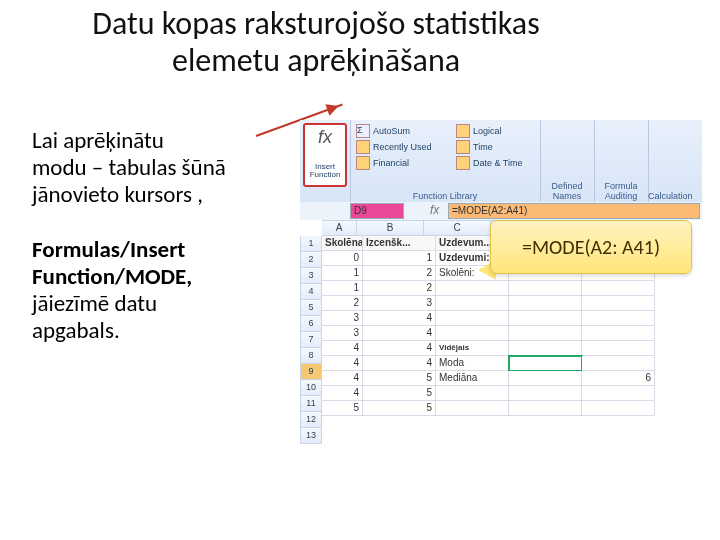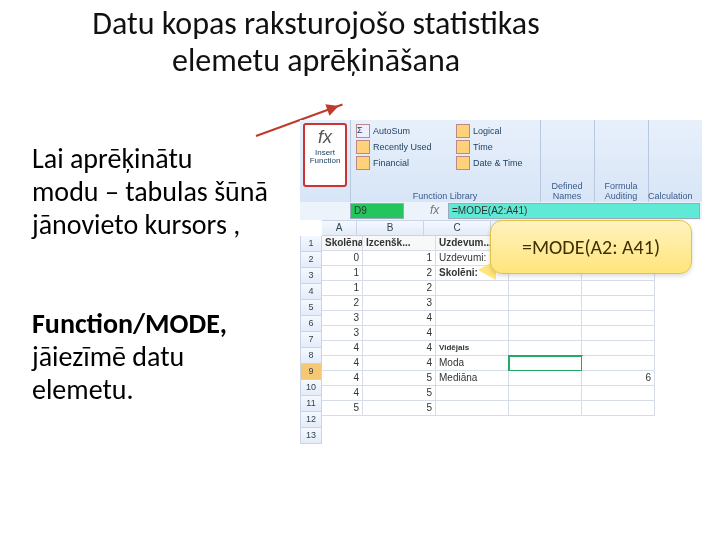--- a/index.html
+++ b/index.html
@@ -1,75 +1,75 @@
 <!DOCTYPE html>
 <html><head>
 <meta charset="utf-8">
 <style>
   html,body{margin:0;padding:0;width:720px;height:540px;background:#fff;font-family:"Calibri","Segoe UI",Arial,sans-serif;color:#000;overflow:hidden}
   .slide{position:relative;width:720px;height:540px}
   .title{position:absolute;top:6px;left:0;width:632px;text-align:center;font-size:32px;line-height:1.15;color:#111}
-  .body-text{position:absolute;top:142px;left:32px;width:265px;font-size:28px;line-height:1.18}
+  .body-text{position:absolute;top:127px;left:32px;width:265px;font-size:23px;line-height:1.18}
   .body-text b{font-weight:700}
 
   
   .shot{position:absolute;top:120px;left:300px;width:402px;height:330px;background:#fff;font-family:"Segoe UI",Tahoma,sans-serif;font-size:10px;color:#333}
   .ribbon{position:absolute;top:0;left:0;right:0;height:82px;background:linear-gradient(#e8f0fb,#d7e5f7);border-bottom:1px solid #9ab;}
   .rgroup{position:absolute;top:0;bottom:0;border-right:1px solid #b7c8e0}
   .rgroup .lbl{position:absolute;bottom:1px;left:0;right:0;text-align:center;font-size:9px;color:#3a5a8a}
   .fx-btn{position:absolute;top:3px;left:3px;width:40px;height:60px;border:2px solid #c33;border-radius:3px;background:#fff;text-align:center;cursor:pointer}
   .fx-btn .fx{font-size:18px;font-style:italic;color:#555;margin-top:2px}
-  .fx-btn .tx{font-size:8px;color:#246;margin-top:1px;line-height:1}
+  .fx-btn .tx{font-size:8px;color:#246;margin-top:15px;line-height:1}
   .rbtn{display:flex;align-items:center;gap:3px;font-size:9px;color:#246;padding:1px 2px;white-space:nowrap}
   .ic{width:12px;height:12px;background:#ffd27a;border:1px solid #b88;display:inline-block}
   .col-stack{position:absolute;top:3px}
 
   .fbar{position:absolute;top:82px;left:0;right:0;height:18px;background:#edf3fb;border-bottom:1px solid #bcd}
-  .namebox{position:absolute;left:50px;top:1px;width:46px;height:14px;border:1px solid #9ab;background:#22c55e;font-size:10px;padding:0 3px;line-height:14px}
+  .namebox{position:absolute;left:50px;top:1px;width:46px;height:14px;border:1px solid #9ab;background:#ec4899;font-size:10px;padding:0 3px;line-height:14px}
   .fxlab{position:absolute;left:130px;top:1px;font-style:italic;color:#777;font-size:12px}
-  .fxval{position:absolute;left:148px;top:1px;right:2px;height:14px;border:1px solid #9ab;background:#5eead4;font-size:10px;padding:0 3px;line-height:14px}
+  .fxval{position:absolute;left:148px;top:1px;right:2px;height:14px;border:1px solid #9ab;background:#fdba74;font-size:10px;padding:0 3px;line-height:14px}
 
   .grid{position:absolute;top:100px;left:0;right:0;bottom:0;background:#fff}
   .colhdrs{position:absolute;top:0;left:22px;right:0;height:16px;display:flex}
   .colhdrs div{flex:0 0 66px;border:1px solid #c9d4e6;border-left:none;background:linear-gradient(#f4f8ff,#e4ecf9);text-align:center;font-size:10px;line-height:14px;color:#345}
   .colhdrs div:first-child{flex:0 0 34px}
   .rowhdrs{position:absolute;top:16px;left:0;width:22px}
   .rowhdrs div{height:15px;border:1px solid #c9d4e6;border-top:none;background:linear-gradient(#f4f8ff,#e4ecf9);text-align:center;font-size:9px;line-height:14px;color:#345}
   .rowhdrs .sel{background:#f7c873}
   .cells{position:absolute;top:16px;left:22px;right:0;bottom:0}
   .crow{height:15px;display:flex}
   .cell{flex:0 0 66px;border-right:1px solid #d6dde9;border-bottom:1px solid #d6dde9;font-size:10px;line-height:14px;padding:0 3px;text-align:right;background:#fff;overflow:hidden}
   .cell.l{text-align:left}
   .cellA{flex:0 0 34px}
   .headrow .cell{background:#f8f8f8;font-weight:600}
 
-  .callout{position:absolute;top:220px;left:490px;width:200px;height:52px;border-radius:12px;background:linear-gradient(#fff3c0,#ffe57a);border:1px solid #e0c24a;box-shadow:0 2px 4px rgba(0,0,0,.15);display:flex;align-items:center;justify-content:center;color:#403000;font-family:"Calibri",sans-serif}
+  .callout{position:absolute;top:220px;left:490px;width:200px;height:52px;border-radius:7px;background:linear-gradient(#fff3c0,#ffe57a);border:1px solid #e0c24a;box-shadow:0 2px 4px rgba(0,0,0,.15);display:flex;align-items:center;justify-content:center;color:#403000;font-family:"Calibri",sans-serif}
   .callout-tail{position:absolute;top:260px;left:478px;width:0;height:0;border-top:10px solid transparent;border-bottom:10px solid transparent;border-right:18px solid #ffe57a}
   .callout span{font-size:20px}
 
   .arrow{position:absolute;top:135px;left:256px;width:92px;height:2px;background:#c0392b;transform:rotate(-20deg);transform-origin:left center}
   .arrow::after{content:"";position:absolute;right:-2px;top:-5px;border:6px solid transparent;border-left:12px solid #c0392b}
 </style>
 </head>
 <body>
 
 <div class="slide">
   <div class="title">
     <span>Datu kopas raksturojošo statistikas</span><br><span>elemetu aprēķināšana</span>
   </div>
 
   <div class="body-text">
     <span> Lai aprēķinātu</span><br>
     <span> modu – tabulas šūnā</span><br>
     <span>jānovieto kursors ,</span><br>
     <br>
-    <br>
+    <b>Formulas/Insert</b><br>
     <b>Function/MODE,</b><br>
     <span>jāiezīmē datu</span><br>
-    <span>elemetu.</span>
+    <span>apgabals.</span>
   </div>
 
   <div class="arrow"></div>
 
   <div class="shot">
     <div class="ribbon">
       <div class="rgroup" style="left:0;width:50px">
         <div class="fx-btn">
           <div class="fx">fx</div>
           <div class="tx"><span>Insert</span><br><span>Function</span></div>
@@ -150,28 +150,28 @@
         <div class="crow headrow">
             <div class="cell cellA l">Skolēna...</div>
             <div class="cell l">Izcenšk...</div>
             <div class="cell l">Uzdevum...</div>
             <div class="cell"></div>
             <div class="cell"></div>
           </div>
         <div class="crow">
             <div class="cell cellA">0</div>
             <div class="cell">1</div>
-            <div class="cell l" style="font-weight:400">Uzdevumi:</div>
+            <div class="cell l" style="font-weight:700">Uzdevumi:</div>
             <div class="cell"></div>
             <div class="cell"></div>
           </div>
         <div class="crow">
             <div class="cell cellA">1</div>
             <div class="cell">2</div>
-            <div class="cell l" style="font-weight:700">Skolēni:</div>
+            <div class="cell l" style="font-weight:400">Skolēni:</div>
             <div class="cell"></div>
             <div class="cell"></div>
           </div>
         <div class="crow">
             <div class="cell cellA">1</div>
             <div class="cell">2</div>
             <div class="cell"></div>
             <div class="cell"></div>
             <div class="cell"></div>
           </div>

